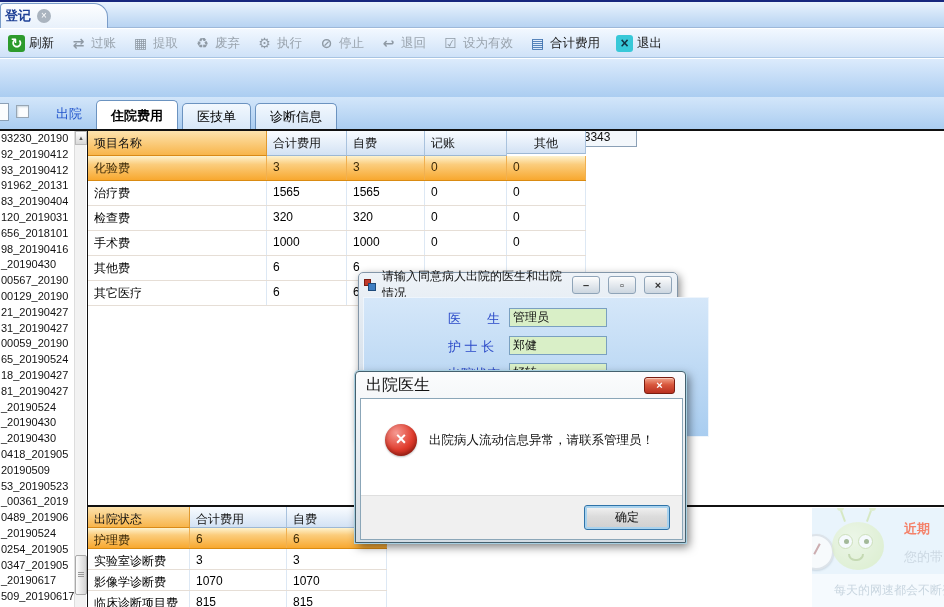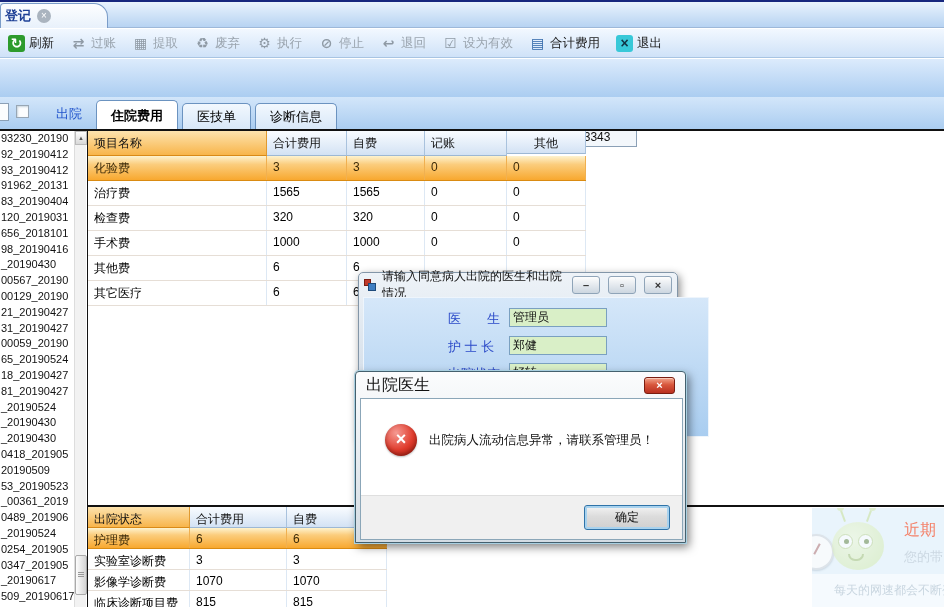--- a/index.html
+++ b/index.html
@@ -131,21 +131,21 @@
   .mascot .ab.b1 { left:9px; top:-8px; } .mascot .ab.b2 { left:41px; top:-8px; }
   .mascot .eye { position:absolute; top:22px; width:15px; height:15px; border-radius:50%; background:#fff; border:1px solid #b8d088; }
   .mascot .eye.e1 { left:10px; } .mascot .eye.e2 { left:30px; }
   .mascot .pu { position:absolute; top:27px; width:5px; height:5px; border-radius:50%; background:#6a8a4a; }
   .mascot .pu.p1 { left:16px; } .mascot .pu.p2 { left:36px; }
   .mascot .smile { position:absolute; left:20px; top:42px; width:16px; height:7px; border:2px solid #a8c478;
                    border-top:none; border-radius:0 0 10px 10px; }
   .gauge { position:absolute; left:-14px; top:26px; width:36px; height:36px; border-radius:50%;
            background:#fdfdfd; border:2px solid #d8dde2; box-shadow:0 1px 2px rgba(120,140,160,.4); opacity:.7; }
   .gauge .needle { position:absolute; left:16px; top:7px; width:2px; height:12px; background:#c09090; transform:rotate(28deg); }
-  .pp-title { position:absolute; left:92px; top:12px; font-size:16px; font-weight:normal; color:#f4826a; }
+  .pp-title { position:absolute; left:92px; top:12px; font-size:13px; font-weight:bold; color:#f4826a; }
   .pp-sub { position:absolute; left:92px; top:40px; font-size:13px; color:#ccd8e2; }
   .pp-footer { position:absolute; left:0; top:66px; width:132px; height:33px; background:rgba(255,255,255,.55); }
   .pp-footer-text { position:absolute; left:6px; top:8px; font-size:12px; color:#c9d6e0; white-space:nowrap;margin-left:16px; }
 </style>
 </head>
 <body>
 
 <div class="screen">
   <div class="topline"></div>
 

